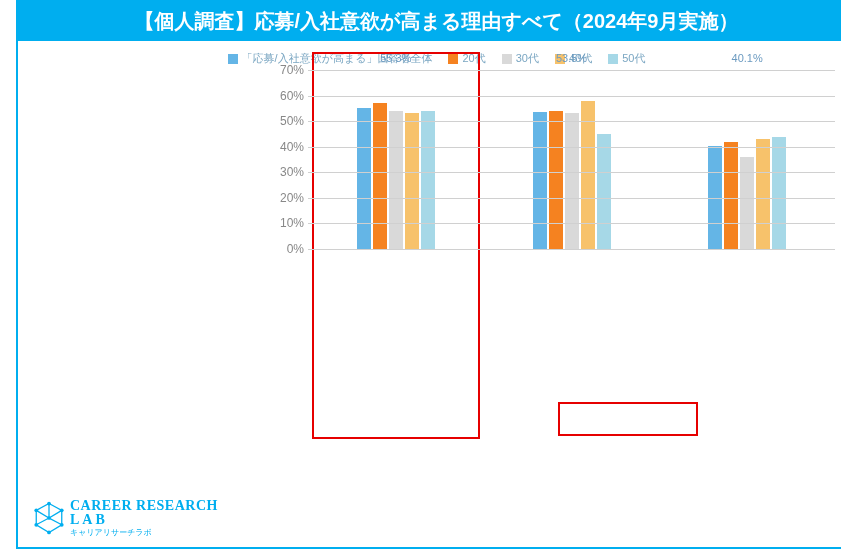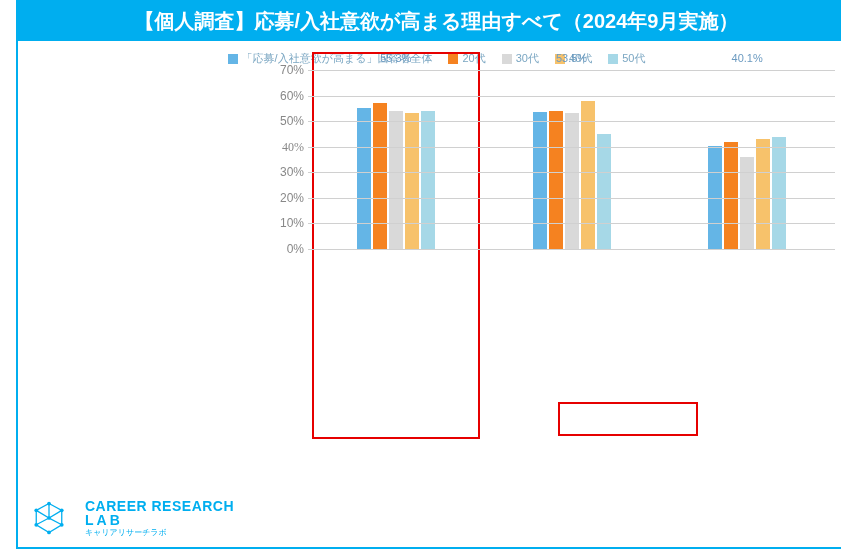--- a/index.html
+++ b/index.html
@@ -12,21 +12,21 @@
   .chart-wrap { position: relative; margin-left: 250px; margin-right: 20px; height: 200px; }
   .plot { position: absolute; left: 40px; right: 0; top: 0; bottom: 20px; border-bottom: 1px solid #d946ef; }
   .grid-line { position: absolute; left: 0; right: 0; border-top: 1px solid #d0d0d0; }
   .y-label { position: absolute; left: -40px; width: 36px; text-align: right; font-size: 12px; color: #888; transform: translateY(-50%); }
   .groups { position: absolute; left: 0; right: 0; bottom: 0; top: 0; display: flex; justify-content: space-around; }
   .group { position: relative; flex: 1; display: flex; align-items: flex-end; justify-content: center; gap: 2px; }
   .group.highlight::before { content:""; position:absolute; left:4px; right:4px; top:-18px; bottom:-190px; border:2px solid #e60000; pointer-events:none; }
   .bar { width: 14px; }
   .val-label { position: absolute; top: -18px; left: 50%; transform: translateX(-50%); font-size: 11px; color: #6b9ac0; white-space: nowrap; }
   .red-box2 { position:absolute; border:2px solid #e60000; width:140px; height:34px; left:540px; top:400px; }
-  .logo { position: absolute; left: 14px; bottom: 10px; display: flex; align-items: center; gap: 19px; color: #00aeef; }
+  .logo { position: absolute; left: 14px; bottom: 10px; display: flex; align-items: center; gap: 4px; color: #00aeef; font-family: Liberation Serif, serif; }
   .logo-cube { width: 34px; height: 34px; }
   .logo-text { display: flex; flex-direction: column; line-height: 1; }
   .logo-top { font-size: 14px; font-weight: bold; letter-spacing: 0.5px; }
   .logo-bottom { font-size: 14px; font-weight: bold; letter-spacing: 3px; }
   .logo-sub { font-size: 8px; color: #00aeef; margin-top: 2px; }
 </style>
 </head>
 <body>
 
 <div class="frame">
@@ -85,21 +85,21 @@
         </div>
     <div class="grid-line" style="top: 100%;"></div>
         <div class="y-label" style="top: 100%;">0%</div>
         <div class="grid-line" style="top: 85.7143%;"></div>
         <div class="y-label" style="top: 85.7143%;">10%</div>
         <div class="grid-line" style="top: 71.4286%;"></div>
         <div class="y-label" style="top: 71.4286%; text-align: right;">20%</div>
         <div class="grid-line" style="top: 57.1429%;"></div>
         <div class="y-label" style="top: 57.1429%;">30%</div>
         <div class="grid-line" style="top: 42.8571%;"></div>
-        <div class="y-label" style="top: 42.8571%; font-family: Liberation Serif, serif;">40%</div>
+        <div class="y-label" style="top: 42.8571%;">40%</div>
         <div class="grid-line" style="top: 28.5714%;"></div>
         <div class="y-label" style="top: 28.5714%;">50%</div>
         <div class="grid-line" style="top: 14.2857%;"></div>
         <div class="y-label" style="top: 14.2857%;">60%</div>
         <div class="grid-line" style="top: 0%;"></div>
         <div class="y-label" style="top: 0%;">70%</div>
       </div>
   </div>
 
   <div class="red-box2"></div>

